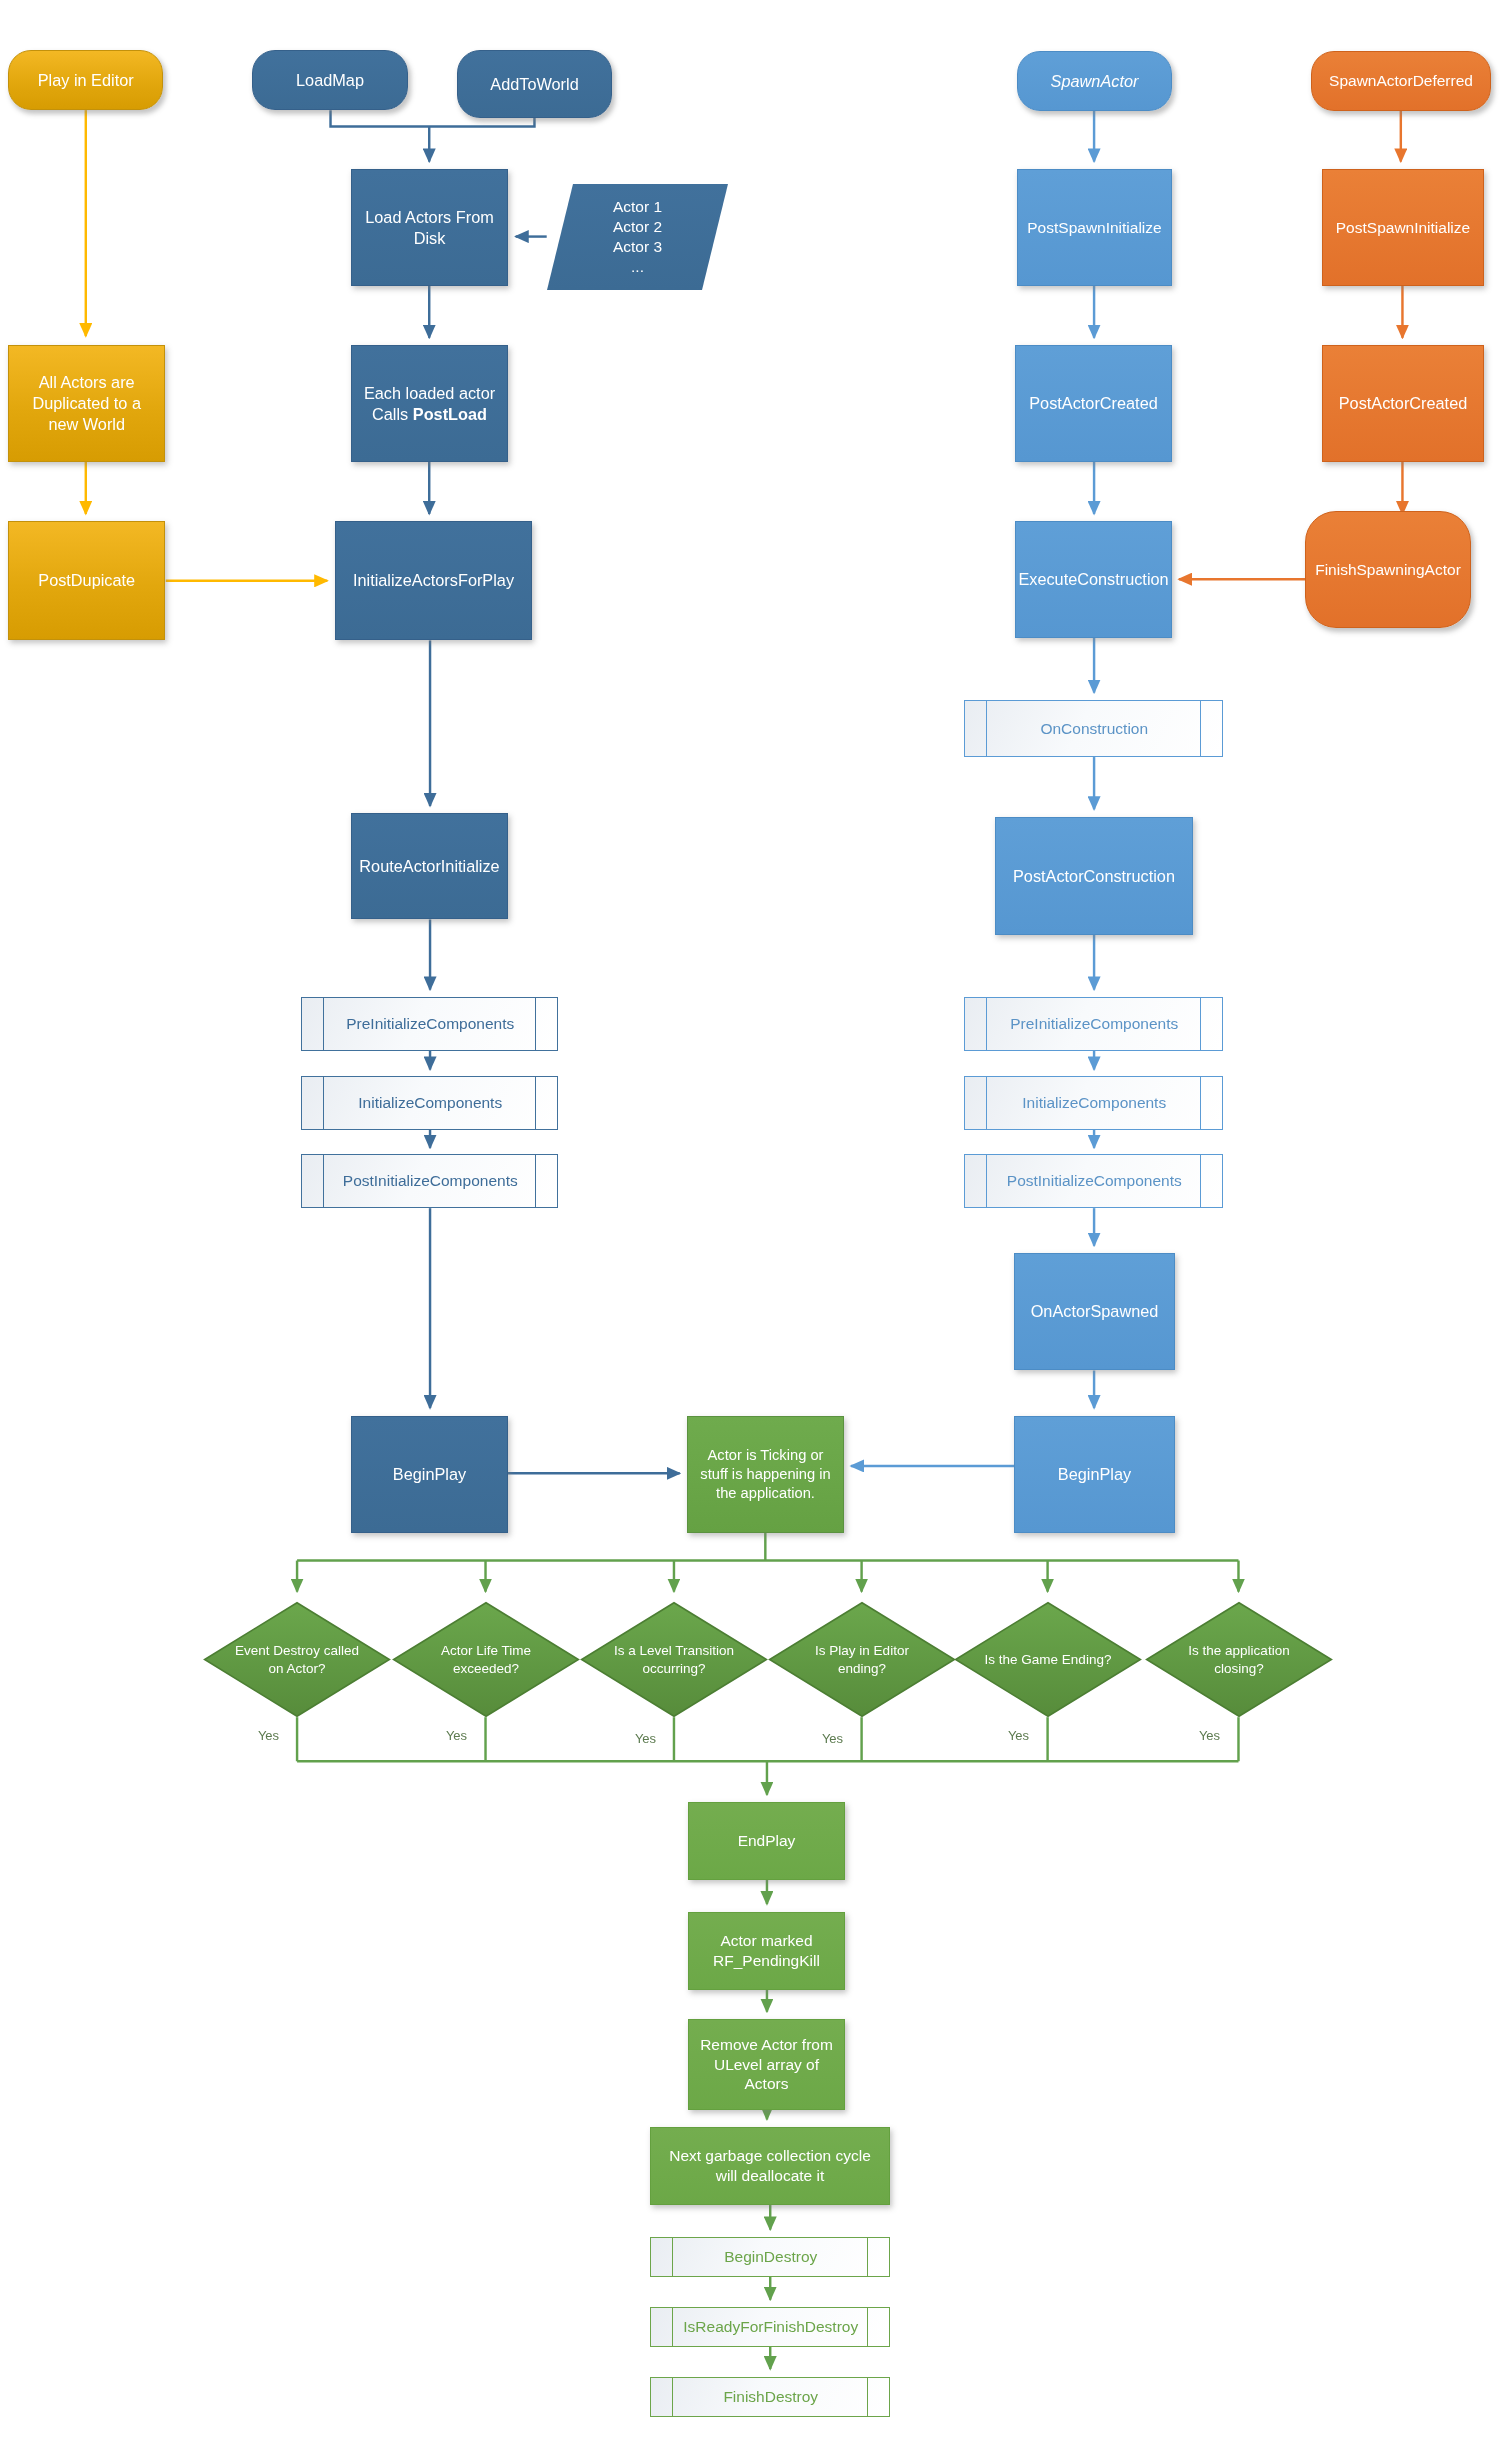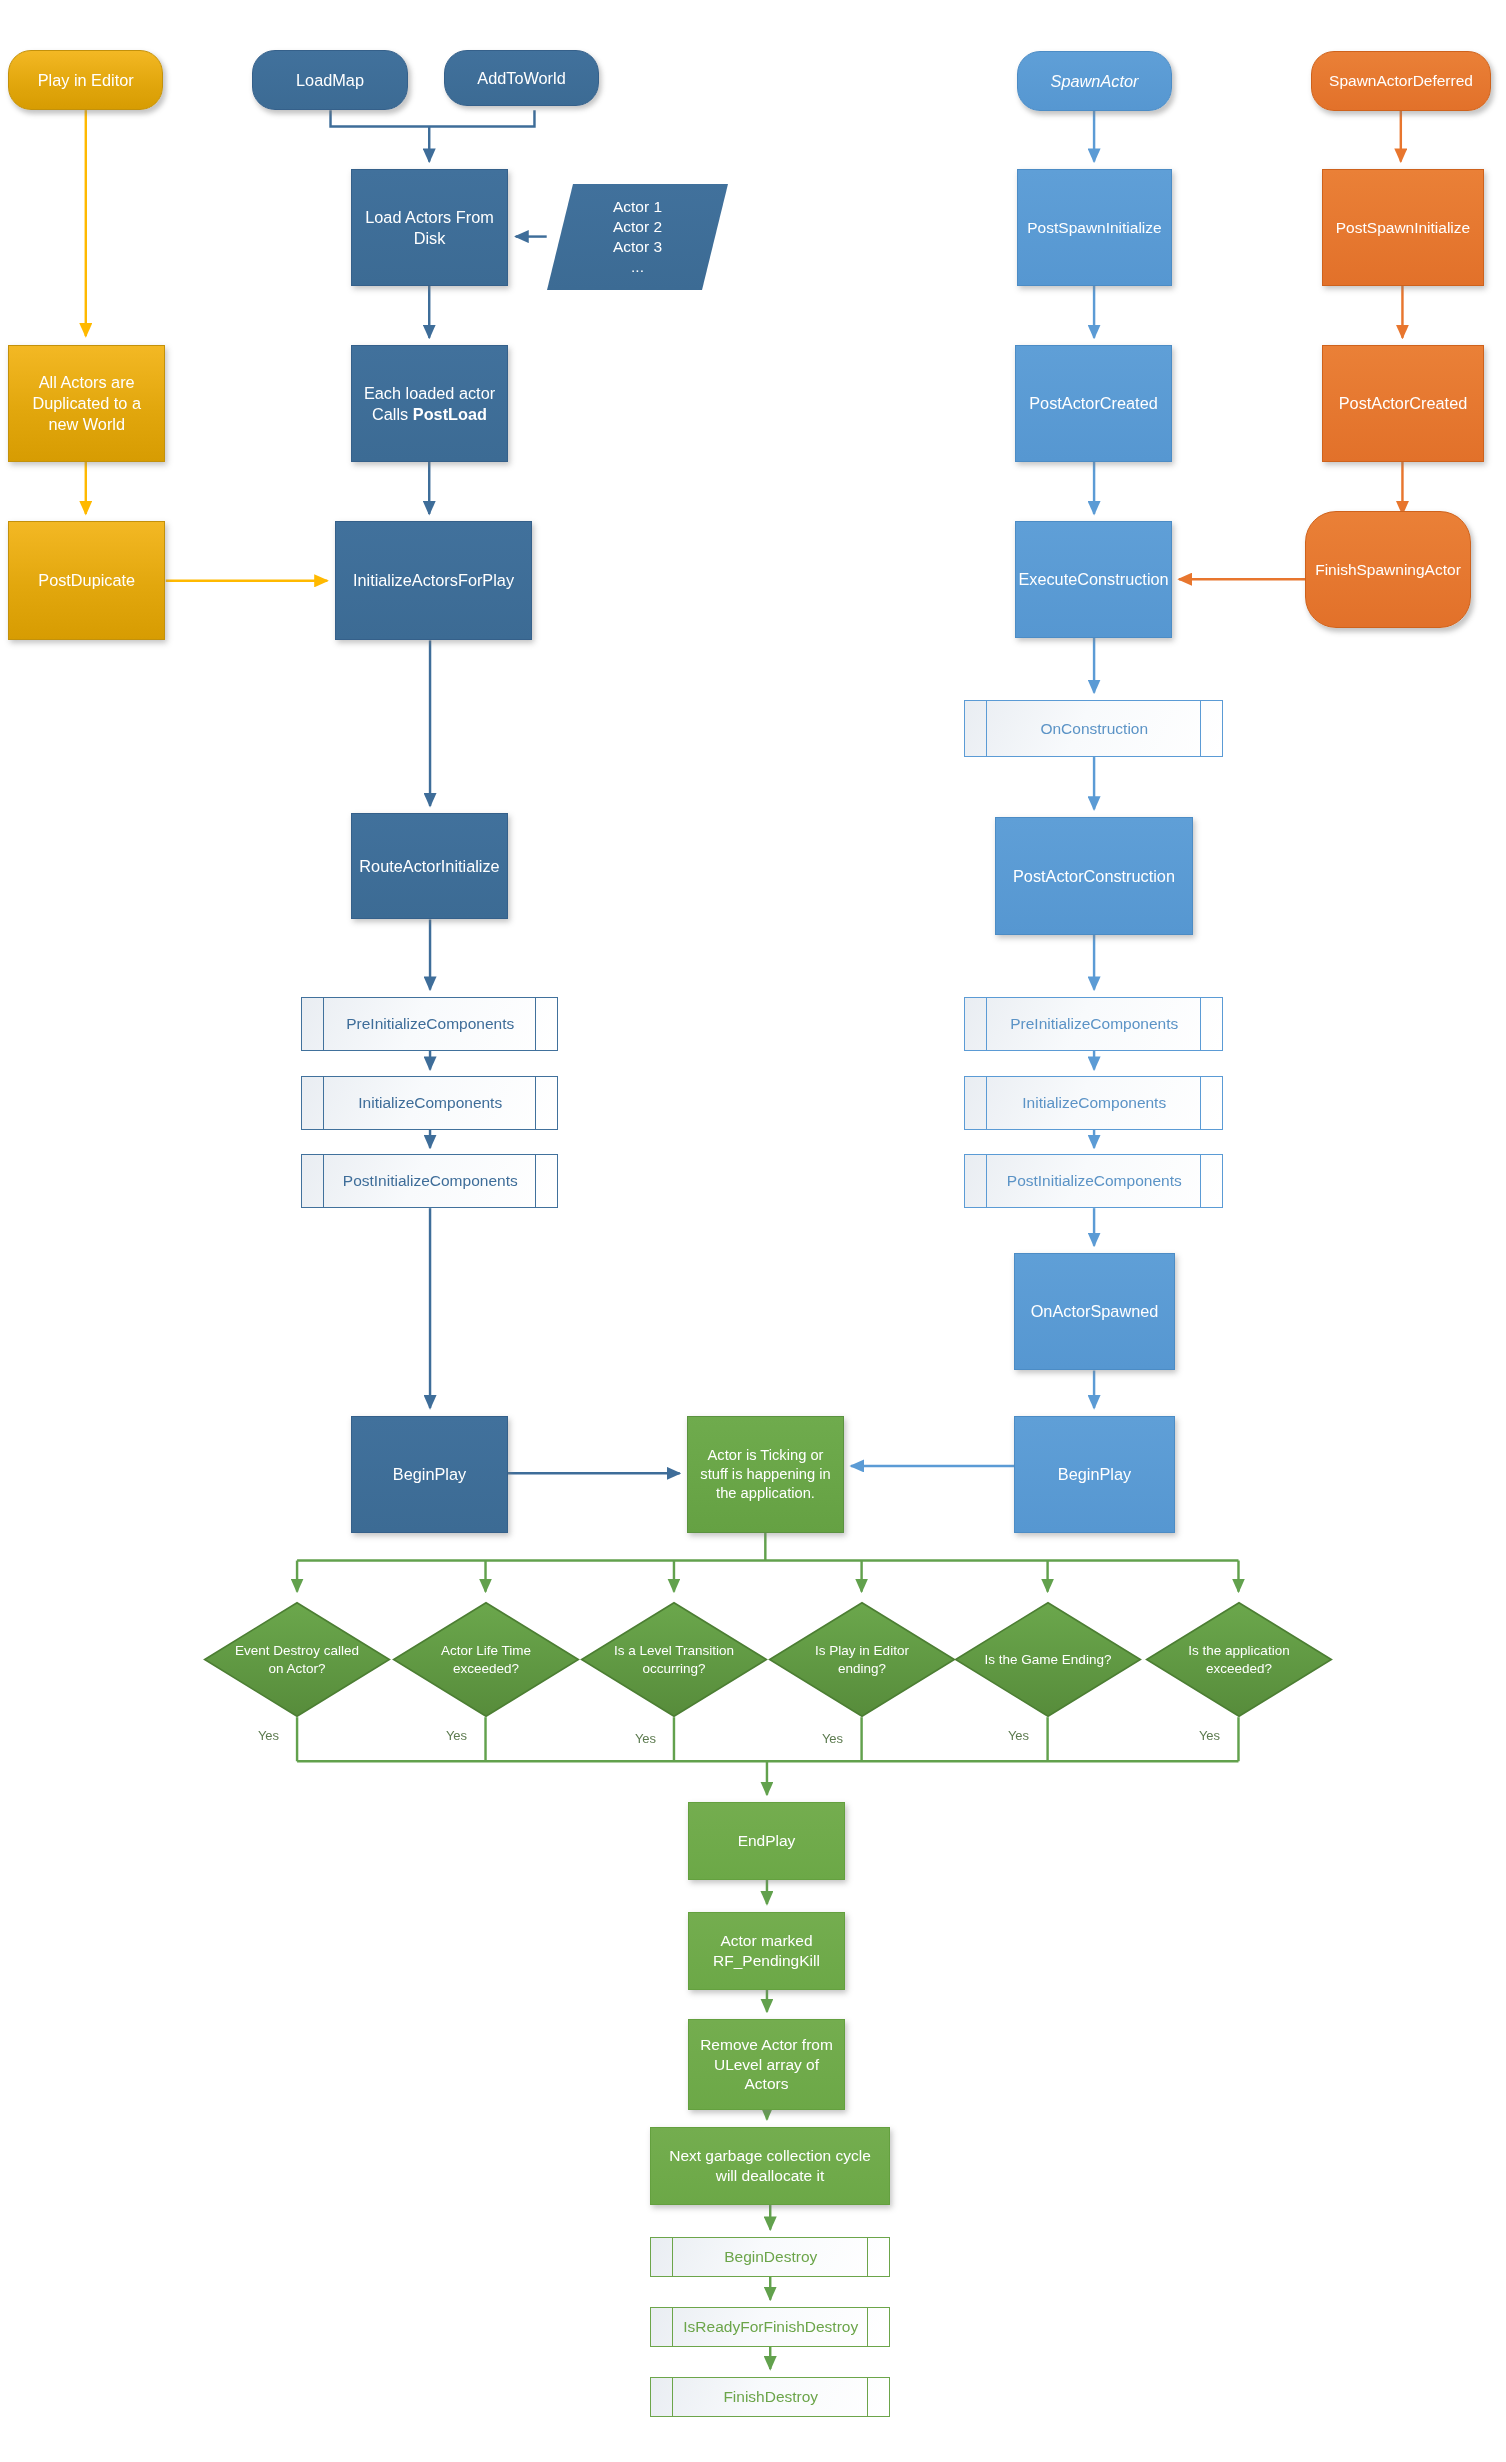--- a/index.html
+++ b/index.html
@@ -128,21 +128,21 @@
       <path d="M944 2791 V2819" marker-end="url(#mGreen)"></path>
       <path d="M944 2877 V2904" marker-end="url(#mGreen)"></path>
     </g>
   </svg>
 
   <div class="node stadium gold shadow" style="left:8.2px;top:50px;width:155px;height:60px;">Play in Editor</div>
   <div class="node gold shadow" style="left:8.2px;top:345px;width:157px;height:117px;">All Actors are Duplicated to a new World</div>
   <div class="node gold shadow" style="left:8.2px;top:521px;width:157px;height:119px;">PostDupicate</div>
 
   <div class="node stadium dblue shadow" style="left:252px;top:50px;width:156px;height:60px;">LoadMap</div>
-  <div class="node stadium dblue shadow" style="left:444px;top:50px;width:155px;height:56px;">AddToWorld</div>
+  <div class="node stadium dblue shadow" style="left:457px;top:50px;width:155px;height:68px;">AddToWorld</div>
   <div class="node dblue shadow" style="left:351px;top:169px;width:157px;height:117px;">Load Actors From Disk</div>
   <div class="node dblue para pre" style="left:547px;top:184px;width:181px;height:106px;">Actor 1
 Actor 2
 Actor 3
 ...</div>
   <div class="node dblue shadow" style="left:351px;top:345px;width:157px;height:117px;">
     <div>
       <span>Each loaded actor</span><br>
       <span>Calls </span><span style="font-weight:bold">PostLoad</span>
     </div>
@@ -234,21 +234,21 @@
   <div class="node diamond" style="left:954px;top:1601px;width:188px;height:117px;">
     <svg width="188" height="117" viewBox="0 0 230 143">
         <polygon points="115,2 228,71.5 115,141 2,71.5" fill="url(#dGrad)" stroke="#4C7E33" stroke-width="2"></polygon>
       </svg>
     <div class="dlabel">Is the Game Ending?</div>
   </div>
   <div class="node diamond" style="left:1145px;top:1601px;width:188px;height:117px;">
     <svg width="188" height="117" viewBox="0 0 230 143">
         <polygon points="115,2 228,71.5 115,141 2,71.5" fill="url(#dGrad)" stroke="#4C7E33" stroke-width="2"></polygon>
       </svg>
-    <div class="dlabel">Is the application exceeded?</div>
+    <div class="dlabel">Is the application closing?</div>
   </div>
 
   <div class="yes" style="left:240px;top:1728px;">Yes</div>
   <div class="yes" style="left:428px;top:1728px;">Yes</div>
   <div class="yes" style="left:617px;top:1731px;">Yes</div>
   <div class="yes" style="left:804px;top:1731px;">Yes</div>
   <div class="yes" style="left:990px;top:1728px;">Yes</div>
   <div class="yes" style="left:1181px;top:1728px;">Yes</div>
 
   <div class="node greenlt shadow small19" style="left:688px;top:1802px;width:157px;height:78px;">EndPlay</div>

